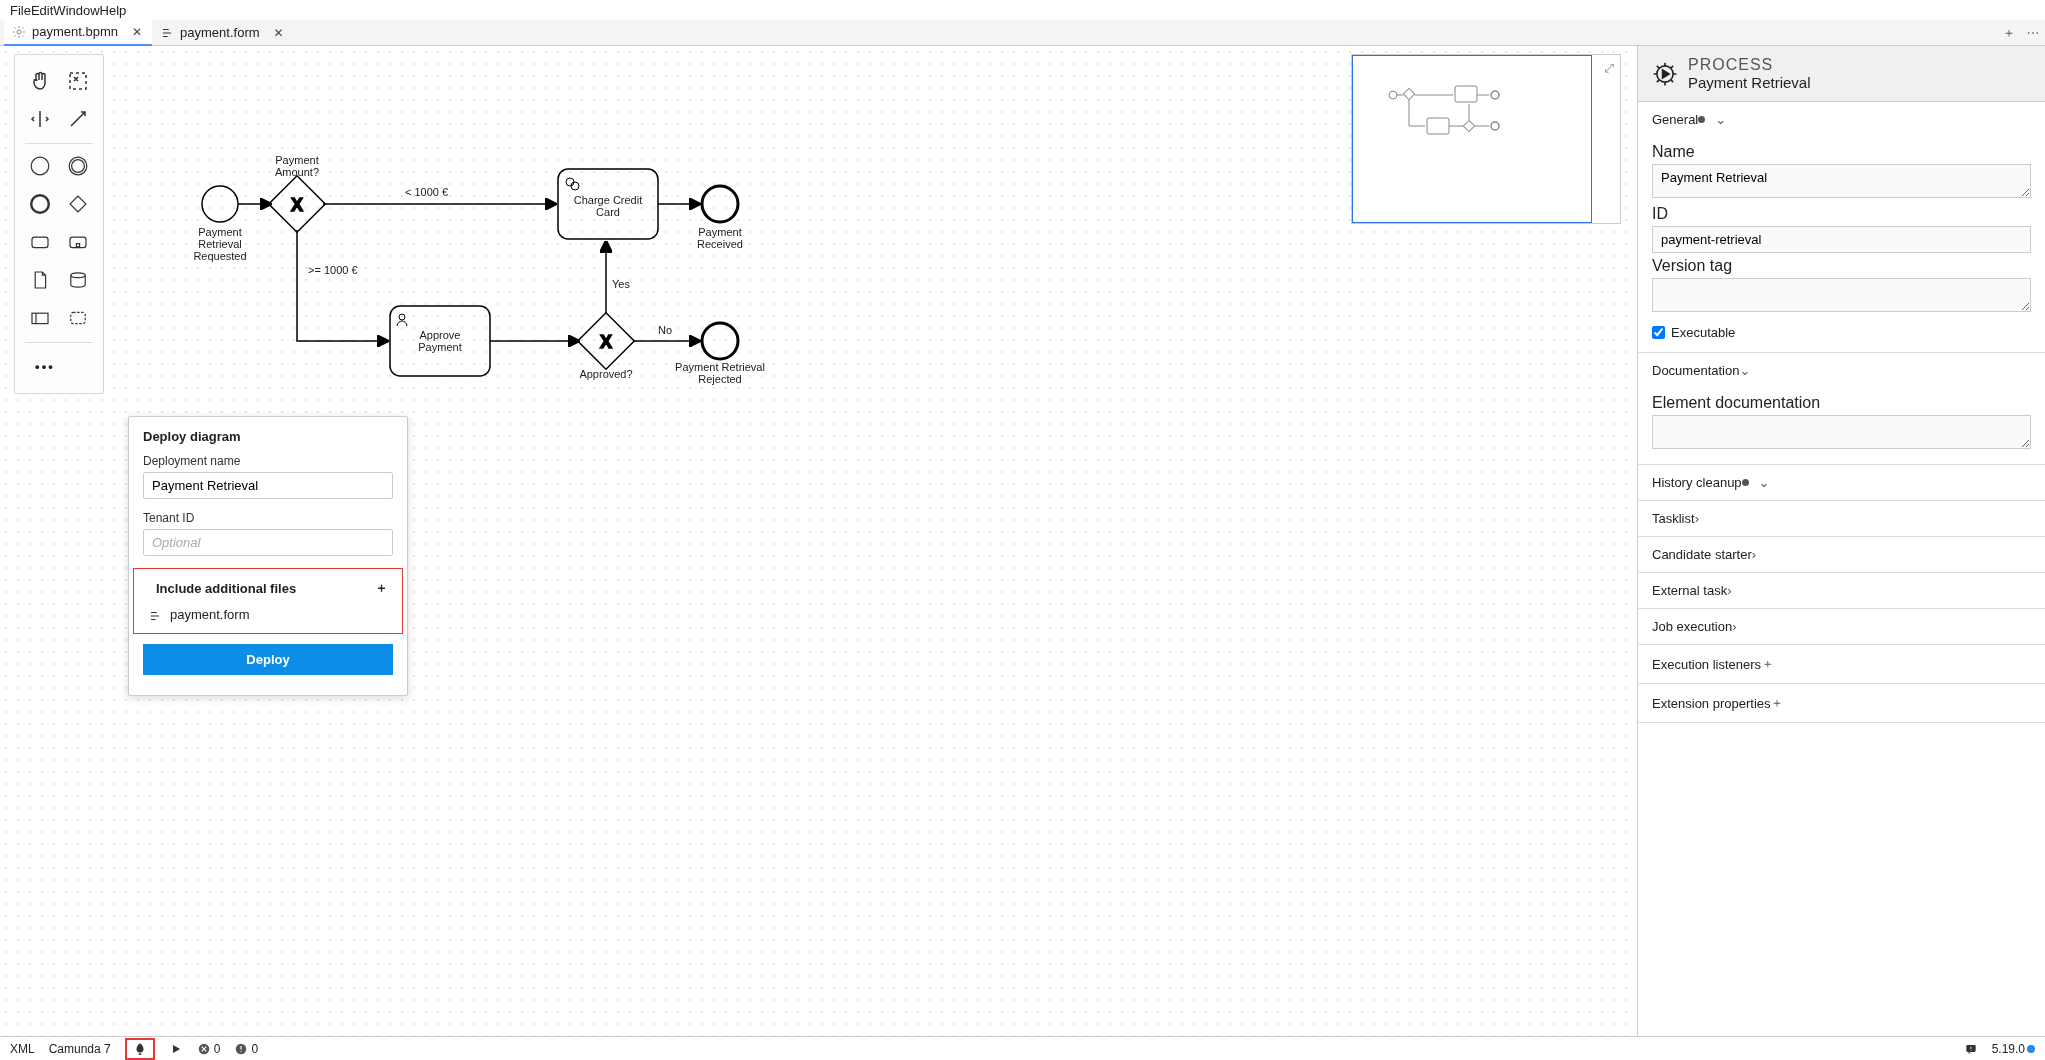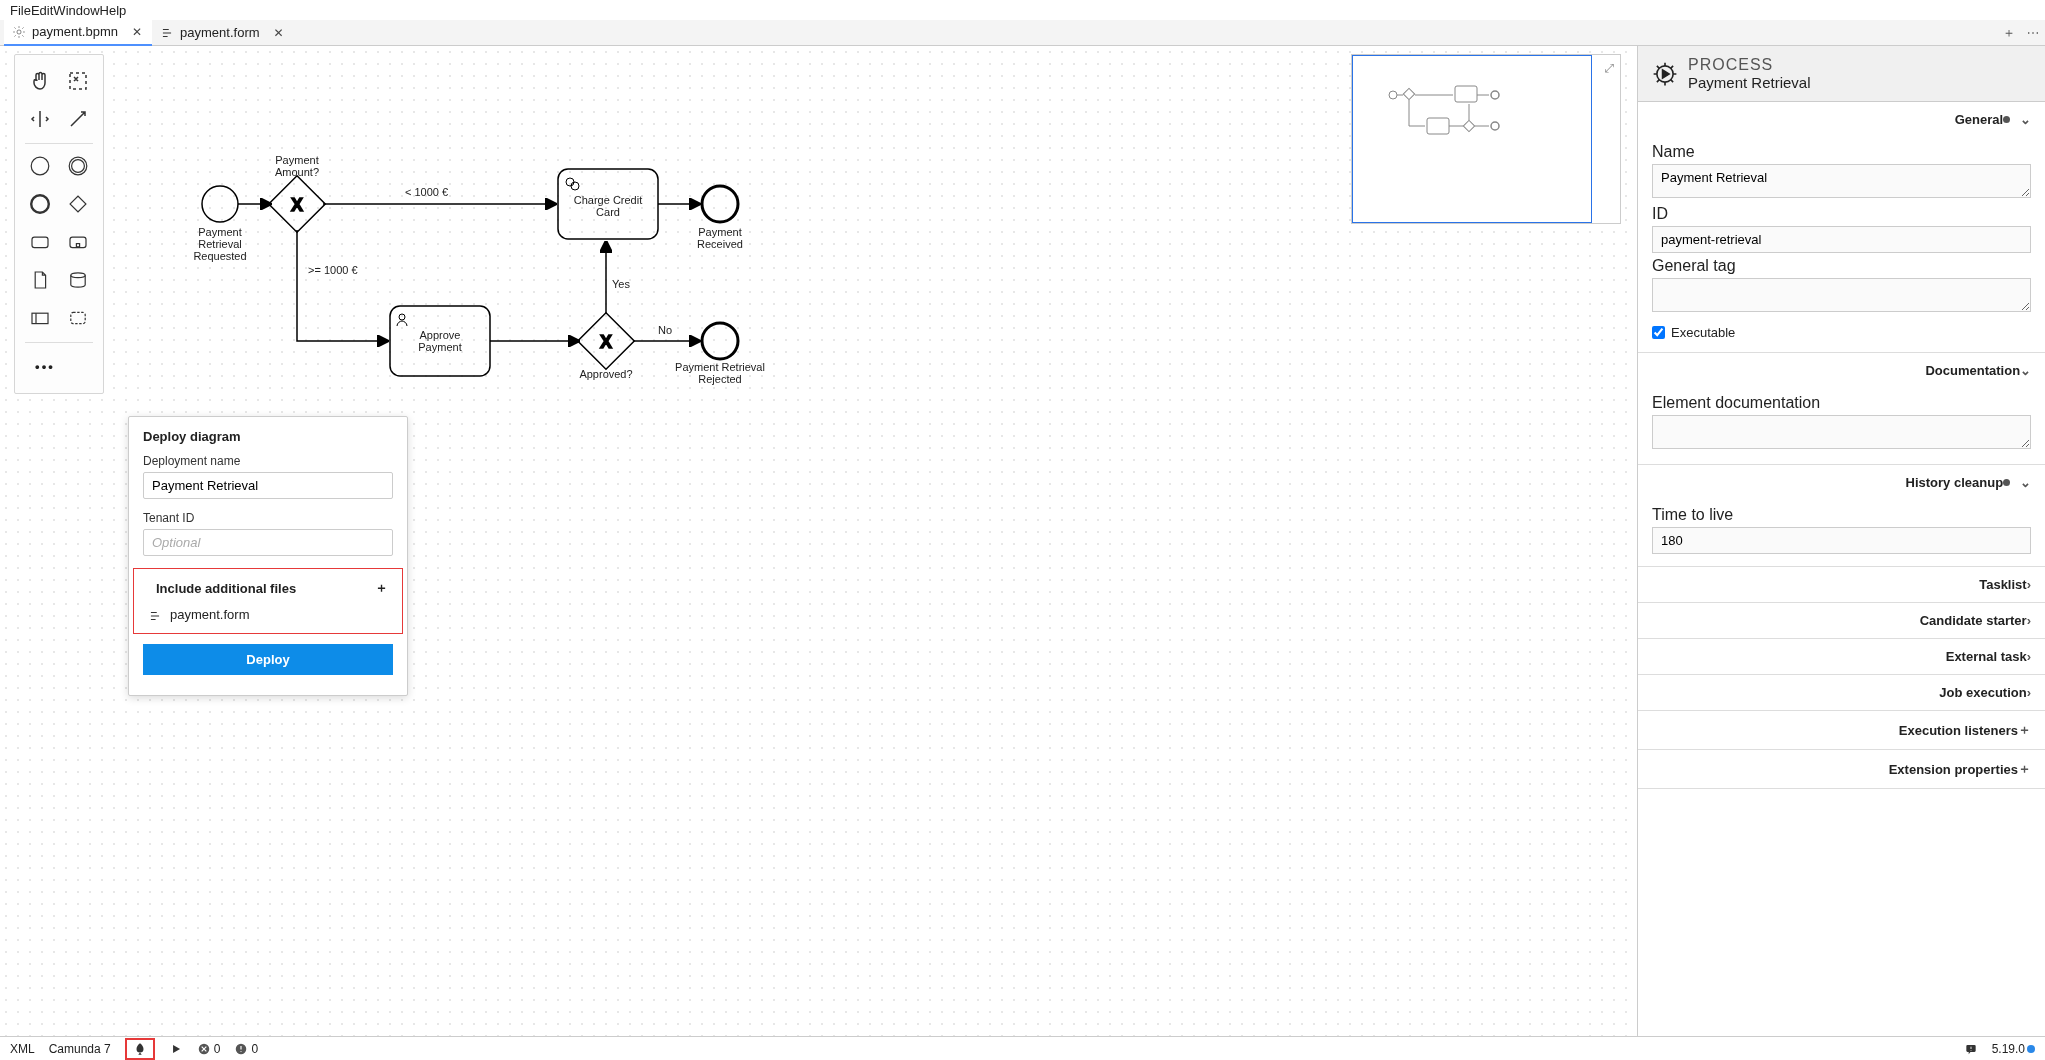--- a/index.html
+++ b/index.html
@@ -40,21 +40,21 @@
 .popup .section .title { font-weight: 600; display: flex; justify-content: space-between; align-items: center; padding-left: 8px; }
 .popup .section .filerow { display:flex; align-items:center; gap:8px; margin-top:10px; font-size:13px; }
 .popup .deploy-btn { margin: 10px 14px 20px; background: #0d8ce8; color: #fff; border: none; padding: 8px 0; font-weight: 600; font-size: 13px; cursor: pointer; text-align: center; }
 
 .propspanel { width: 408px; border-left: 1px solid #ccc; background: #fff; display: flex; flex-direction: column; overflow-y: auto; font-size: 13px; }
 .propspanel .hdr { background: #f0f0f0; padding: 10px 14px; display: flex; align-items: center; gap: 10px; border-bottom: 1px solid #ccc; }
 .propspanel .hdr .icon { width: 26px; height: 26px; }
 .propspanel .hdr .titles .sup { font-size: 16px; letter-spacing: 1px; color: #555; }
 .propspanel .hdr .titles .main { font-size: 15px; }
 .propspanel .group { border-bottom: 1px solid #ddd; }
-.propspanel .group .ghdr { display: flex; align-items: center; justify-content: flex-end; padding: 10px 14px; font-weight: 700; cursor: pointer; }
+.propspanel .group .ghdr { display: flex; align-items: center; justify-content: flex-start; padding: 10px 14px; font-weight: 400; cursor: pointer; }
 .propspanel .group .ghdr .right { display: flex; gap: 10px; align-items: center; color: #555; }
 .propspanel .group .body { padding: 2px 14px 12px; }
 .propspanel .group .body label { font-size: 16px; display: block; margin: 4px 0 3px; }
 .propspanel .group .body input[type=text], .propspanel .group .body textarea { width: 100%; border: 1px solid #ccc; padding: 5px 8px; font-size: 13px; background: #fafafa; resize: both; }
 .propspanel .group .body textarea { height: 34px; }
 .propspanel .check { display: flex; align-items: center; gap: 6px; margin-top: 10px; }
 .dot { width:7px; height:7px; background:#555; border-radius:50%; display:inline-block; }
 
 .statusbar { height: 24px; border-top: 1px solid #ccc; display: flex; align-items: center; font-size: 12px; padding: 0 10px; gap: 14px; }
 .statusbar .rhbox { border: 2px solid #e63939; padding: 1px 6px; display:inline-flex; align-items:center; height:22px; }
@@ -298,21 +298,21 @@
         <span class="right">
             <span class="dot"></span>
             <span>⌄</span>
           </span>
       </div>
       <div class="body">
         <label>Name</label>
         <textarea style="">Payment Retrieval</textarea>
         <label>ID</label>
         <input type="text" value="payment-retrieval" style="">
-        <label>General tag</label>
+        <label>Version tag</label>
         <textarea style=""></textarea>
         <div class="check">
           <input type="checkbox" checked="" style="">
           <span>Executable</span>
         </div>
       </div>
     </div>
 
     <div class="group">
       <div class="ghdr">
@@ -327,24 +327,20 @@
       </div>
     </div>
 
     <div class="group">
       <div class="ghdr">
         <span>History cleanup</span>
         <span class="right">
             <span class="dot"></span>
             <span>⌄</span>
           </span>
-      </div>
-      <div class="body">
-        <label>Time to live</label>
-        <input type="text" value="180" style="">
       </div>
     </div>
 
     <div class="group">
         <div class="ghdr">
           <span>Tasklist</span>
           <span class="right">›</span>
         </div>
       </div>
     <div class="group">

